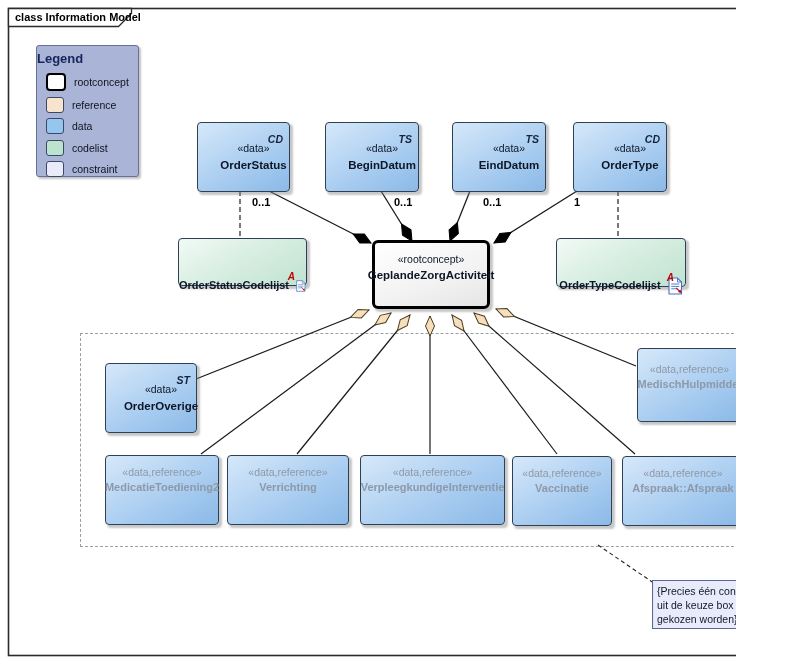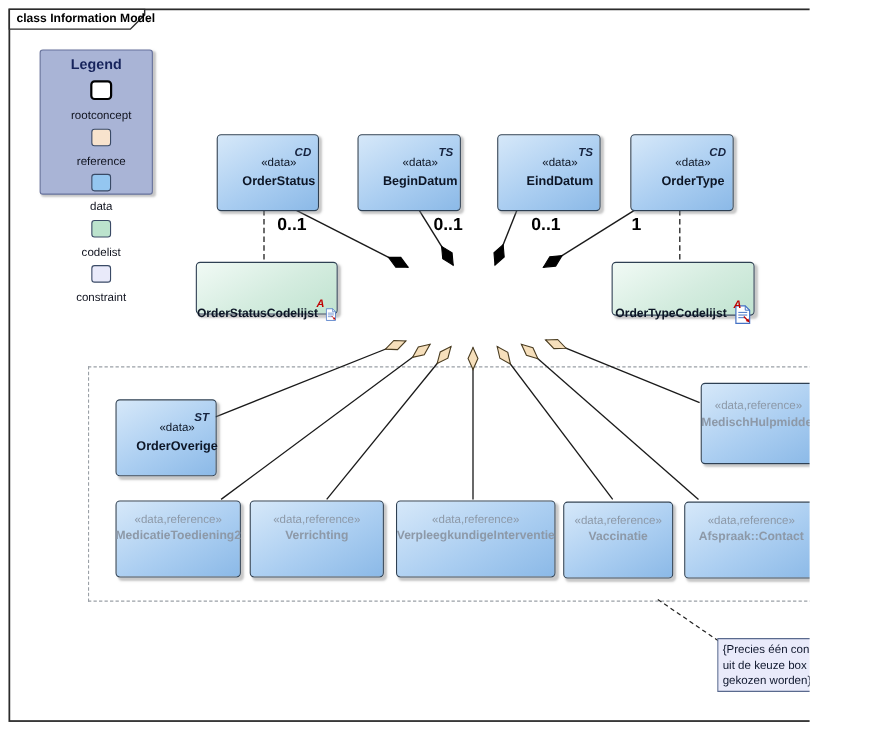--- a/index.html
+++ b/index.html
@@ -11,23 +11,23 @@
   
   .frame-title{
     position:absolute;left:15px;top:11px;font-size:11px;font-weight:bold;color:#000;z-index:4;
   }
   
   .legend{
     position:absolute;left:36px;top:45px;width:101px;height:130px;
     background:#a9b4d6;border:1px solid #66719b;border-radius:3px;z-index:2;
     box-shadow:2px 2px 2px rgba(110,110,110,.4);
   }
-  .legend-title{font-size:13px;font-weight:bold;color:#17245c;text-align:center;margin-top:5px;}
+  .legend-title{font-size:13px;font-weight:bold;color:#17245c;text-align:left;margin-top:5px;}
   .legend-items{margin:7px 0 0 9px;display:flex;flex-direction:column;gap:5.5px;}
-  .legend-row{display:flex;align-items:center;gap:8px;flex-direction:column;}
+  .legend-row{display:flex;align-items:center;gap:8px;}
   .swatch{width:16px;height:14px;border:1px solid #3a4a66;border-radius:3px;background:#fff;flex:0 0 auto;}
   .swatch.root{border:2.2px solid #000;border-radius:4px;background:#fff;}
   .swatch.container{background:#f8e3cd;}
   .swatch.data{background:#94c6f0;}
   .swatch.codelist{background:#bce3cd;}
   .swatch.constraint{background:#e9eafa;}
   .legend-label{font-size:10.5px;color:#10131f;}
   
   .box{
     position:absolute;border:1.4px solid #2e4053;border-radius:4px;z-index:2;
@@ -46,21 +46,21 @@
   .cname{font-size:11.5px;font-weight:bold;color:#0d1626;line-height:1.4;}
   .box.ref .stereo,.box.ref .cname{color:#8d99a8;}
   .corner-tag{position:absolute;top:10px;right:6px;font-size:10.5px;font-style:italic;font-weight:bold;color:#16233f;}
   
   .cl-row{display:flex;align-items:center;justify-content:center;gap:7px;flex:1;width:100%;margin-top:38px;}
   .flag-a{position:absolute;right:11px;bottom:3px;color:#c00000;font-size:10px;font-weight:bold;font-style:italic;}
   
   .choice-box{position:absolute;left:80px;top:333px;width:677px;height:212px;
     border:1.4px dashed #9aa0a6;z-index:0;background:transparent;}
   
-  .mult{position:absolute;font-size:16px;font-weight:bold;color:#000;z-index:3;}
+  .mult{position:absolute;font-size:11px;font-weight:bold;color:#000;z-index:3;}
   
   .note{position:absolute;left:652px;top:580px;width:117px;height:49px;z-index:3;}
   .note-text{position:absolute;left:5px;top:4px;width:104px;font-size:10.5px;color:#10182e;line-height:1.35;z-index:1;}
 </style>
 </head>
 <body>
 
 <div class="canvas">
 
   <div class="choice-box"></div>
@@ -195,20 +195,26 @@
         <line x1="3.2" y1="7" x2="11.3" y2="7" stroke="#4472c4" stroke-width="0.9"></line>
         <line x1="3.2" y1="9.4" x2="11.3" y2="9.4" stroke="#4472c4" stroke-width="0.9"></line>
         <line x1="3.2" y1="11.8" x2="9" y2="11.8" stroke="#4472c4" stroke-width="0.9"></line>
         <path d="M8.2,10.8 L12,14.6" stroke="#c00000" stroke-width="1.2" fill="none"></path>
         <path d="M13.6,16.2 L9.9,14.9 L12.3,12.6 Z" fill="#c00000"></path>
       </svg>
     </div>
     <span class="flag-a">A</span>
   </div>
 
+  <div class="box rootc topalign" style="left:372px;top:240px;width:112px;height:63px;">
+    <div class="content">
+      <div class="stereo">«rootconcept»</div>
+      <div class="cname">GeplandeZorgActiviteit</div>
+    </div>
+  </div>
 
   <div class="box blue center" style="left:105px;top:363px;width:90px;height:68px;">
     <span class="corner-tag">ST</span>
     <div class="content">
       <div class="stereo">«data»</div>
       <div class="cname">OrderOverige</div>
     </div>
   </div>
 
   <div class="box blue ref topalign2" style="left:637px;top:348px;width:103px;height:72px;">
@@ -242,21 +248,21 @@
   <div class="box blue ref topalign" style="left:512px;top:456px;width:98px;height:68px;">
     <div class="content">
       <div class="stereo">«data,reference»</div>
       <div class="cname" style="font-size:11px;">Vaccinatie</div>
     </div>
   </div>
 
   <div class="box blue ref topalign" style="left:622px;top:456px;width:120px;height:68px;">
     <div class="content">
       <div class="stereo">«data,reference»</div>
-      <div class="cname" style="font-size:11px;">Afspraak::Contact</div>
+      <div class="cname" style="font-size:11px;">Afspraak::Afspraak</div>
     </div>
   </div>
 
   <div class="note">
     <svg width="117" height="49" viewBox="0 0 117 49" style="position:absolute;left:0;top:0;">
       <path d="M0.5,0.5 H103 L116.5,14 V48.5 H0.5 Z" fill="#e9eafa" stroke="#5a6a8e" stroke-width="1.1"></path>
       <path d="M103,0.5 V14 H116.5 Z" fill="#c9cfe9" stroke="#5a6a8e" stroke-width="1.1"></path>
     </svg>
     <div class="note-text">{Precies één concept uit de keuze box moet gekozen worden}</div>
   </div>

